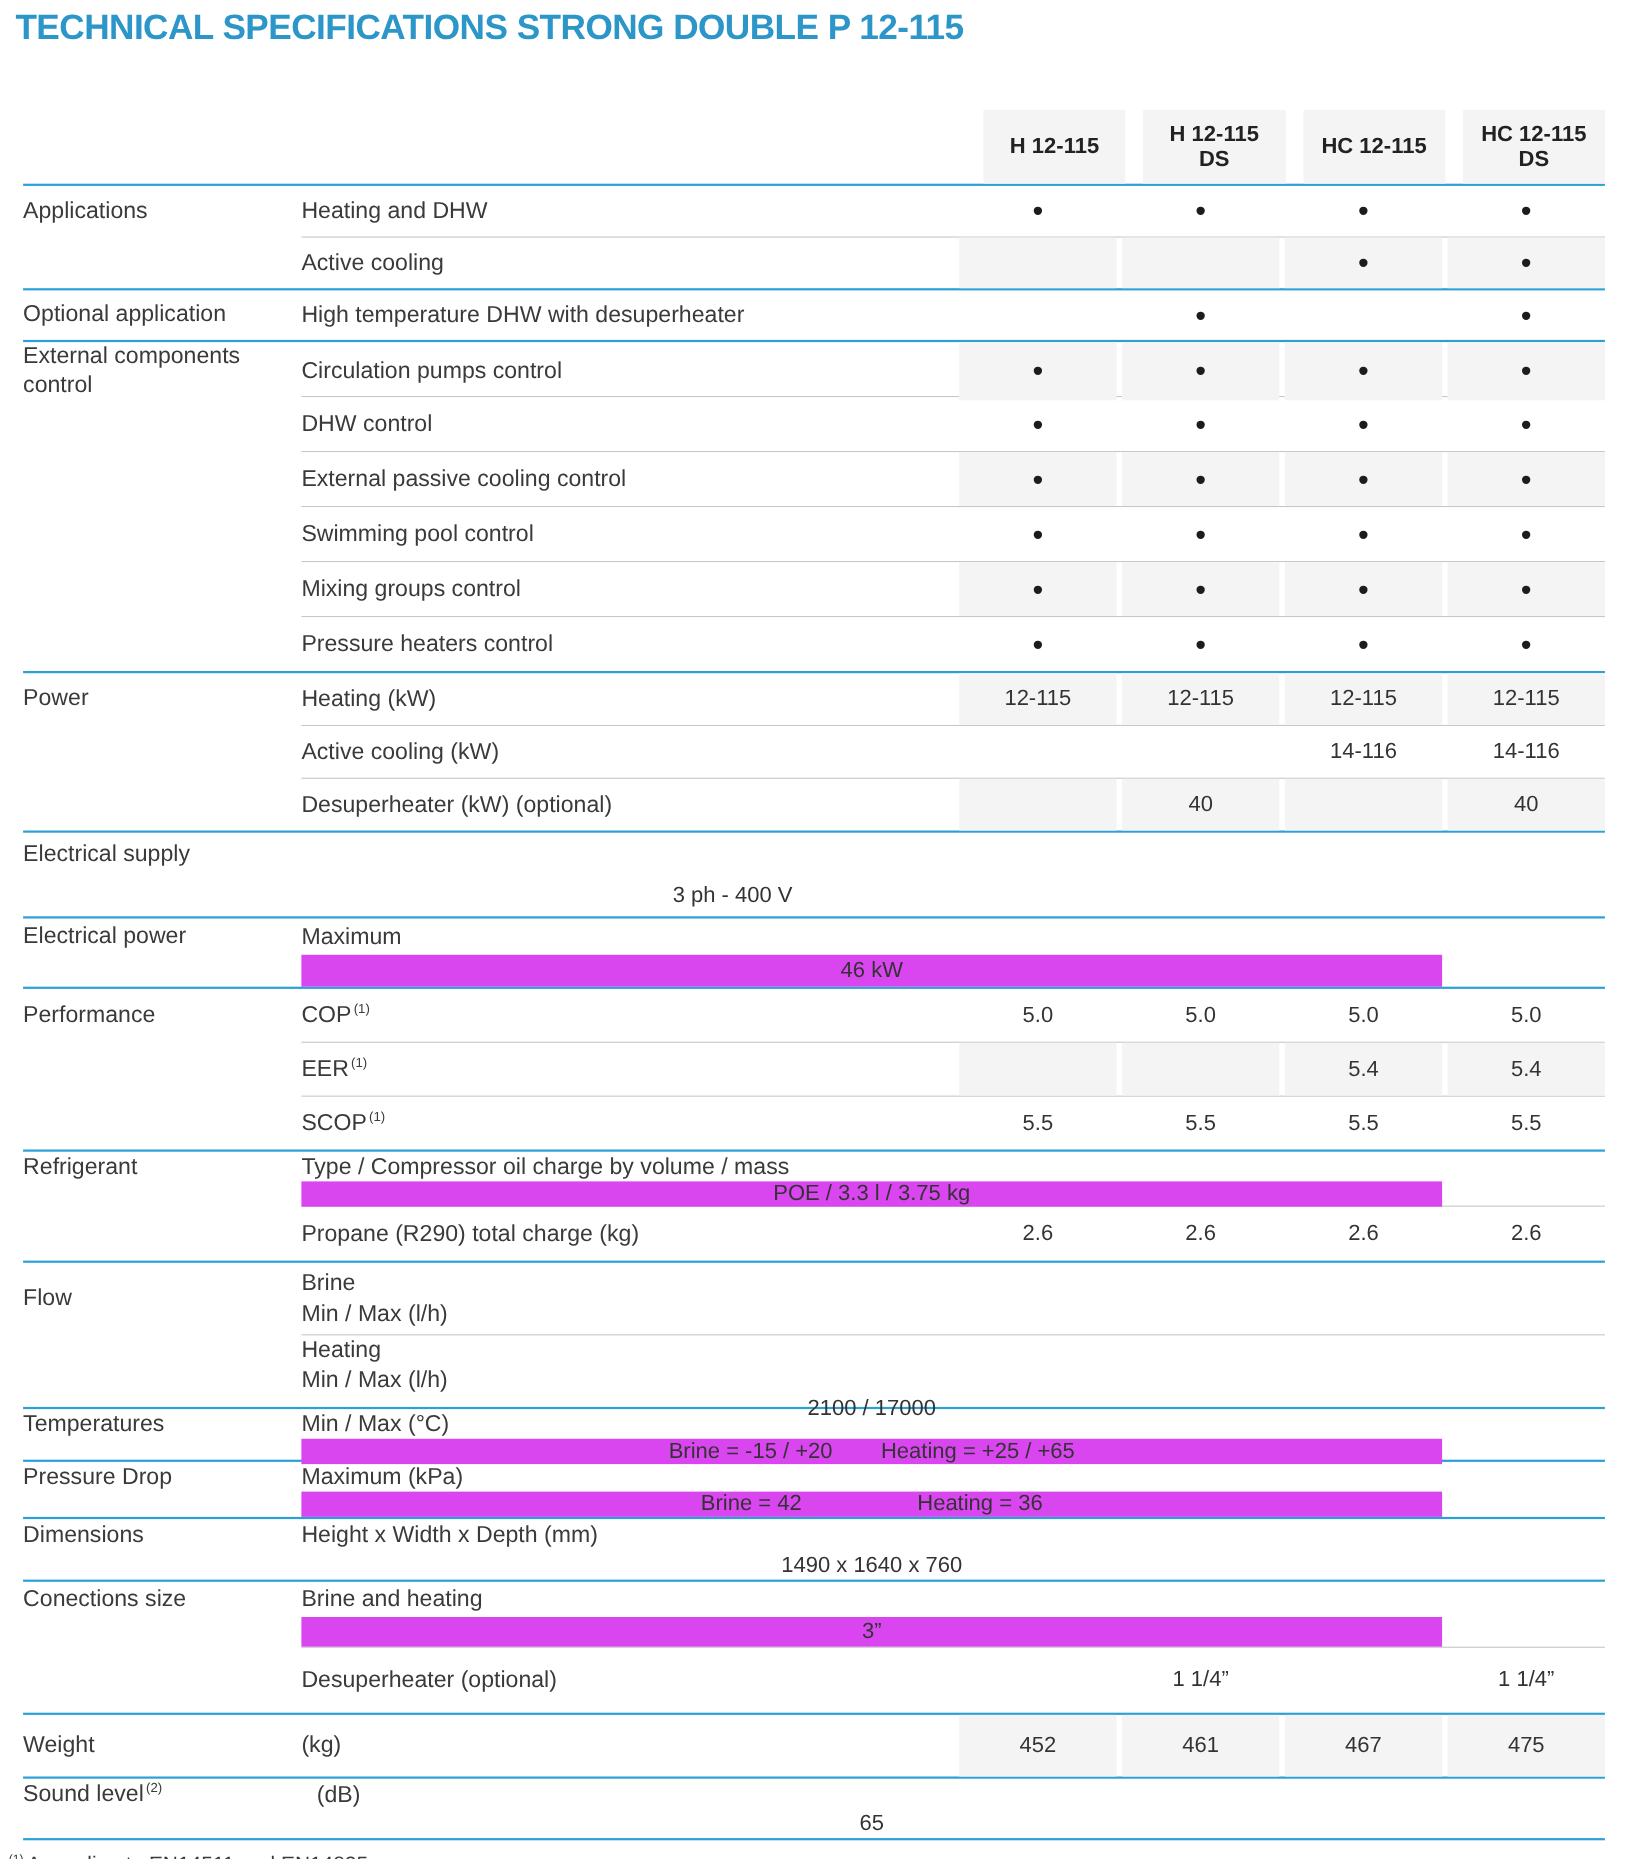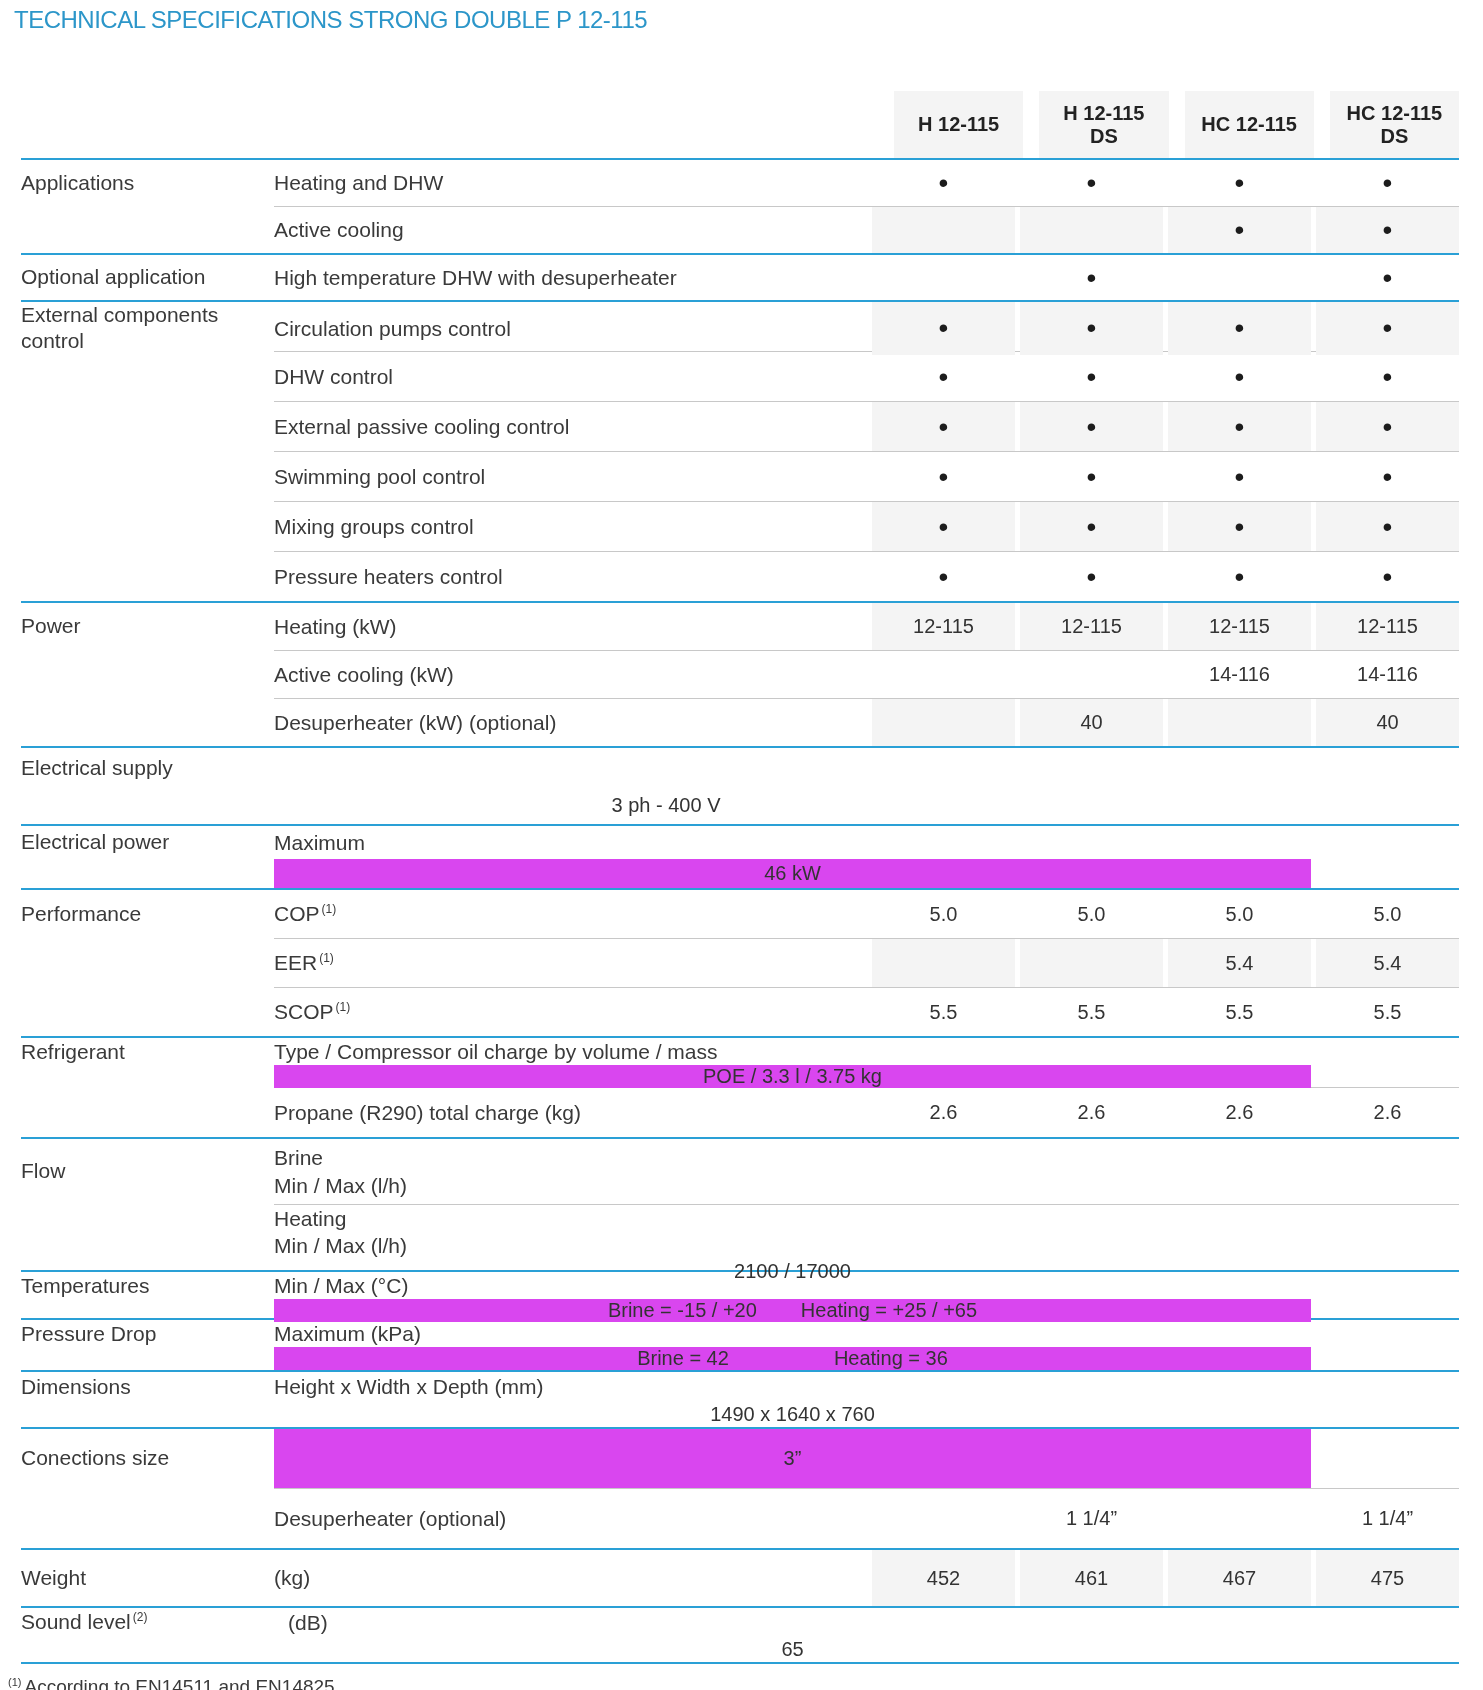--- a/index.html
+++ b/index.html
@@ -5,22 +5,22 @@
   html,body{margin:0;padding:0;background:#ffffff;}
   body{
     width:1483px;height:1690px;
     font-family:"Liberation Sans",sans-serif;
     color:#3d3d3d;
     -webkit-font-smoothing:antialiased;
     overflow:hidden;
   }
   .page-title{
     margin:6px 0 0 14px;
-    font-size:24px;
-    font-weight:normal;
+    font-size:32px;
+    font-weight:bold;
     letter-spacing:-0.5px;
     color:#2c96c9;
   }
   .spec-table{
     margin:0 0 0 21px;
     width:1438px;
   }
   .grid{
     display:grid;
     grid-template-columns:248px 593px repeat(4,1fr);
@@ -314,20 +314,21 @@
 
   <div class="grid trow h55">
     <div class="cat">Dimensions</div>
     <div class="rlabel">Height x Width x Depth (mm)</div>
     <div class="merged">1490 x 1640 x 760</div>
   </div>
   <div class="groupsep"></div>
 
   <div class="grid trow h59">
     <div class="cat">Conections size</div>
+    <div class="rlabel">Brine and heating</div>
     <div class="merged shadedcell">3”</div>
   </div>
   <div class="rowsep"></div>
   <div class="grid trow h59">
     <div class="cat"></div>
     <div class="rlabel">Desuperheater (optional)</div>
     <div class="cell"></div>
     <div class="cell">1 1/4”</div>
     <div class="cell"></div>
     <div class="cell">1 1/4”</div>

